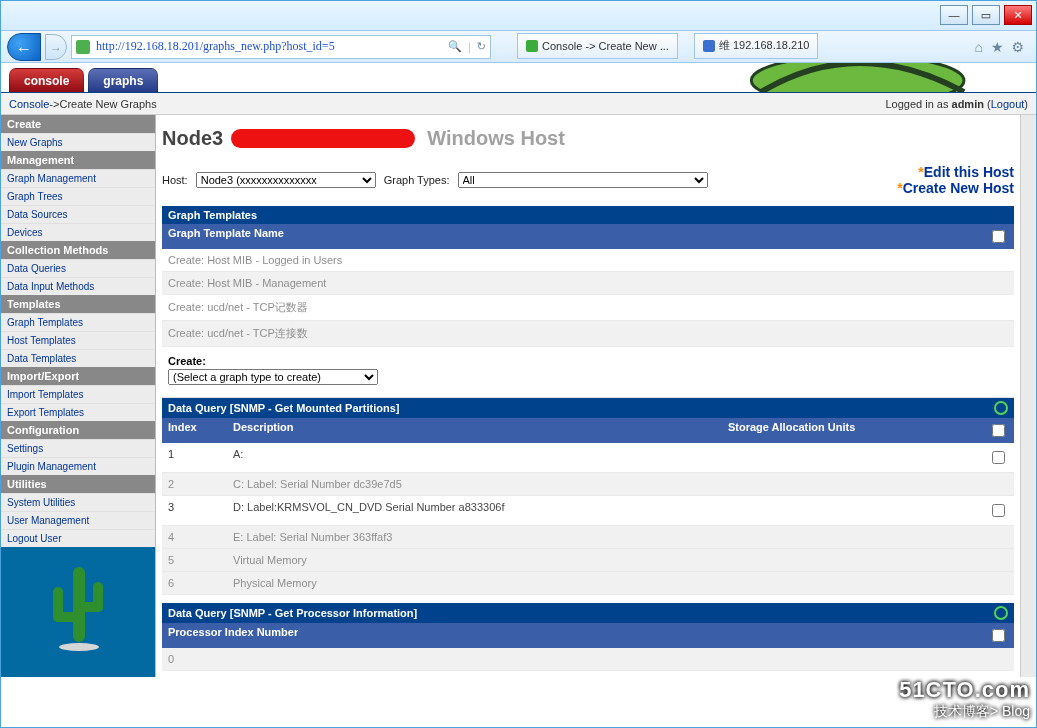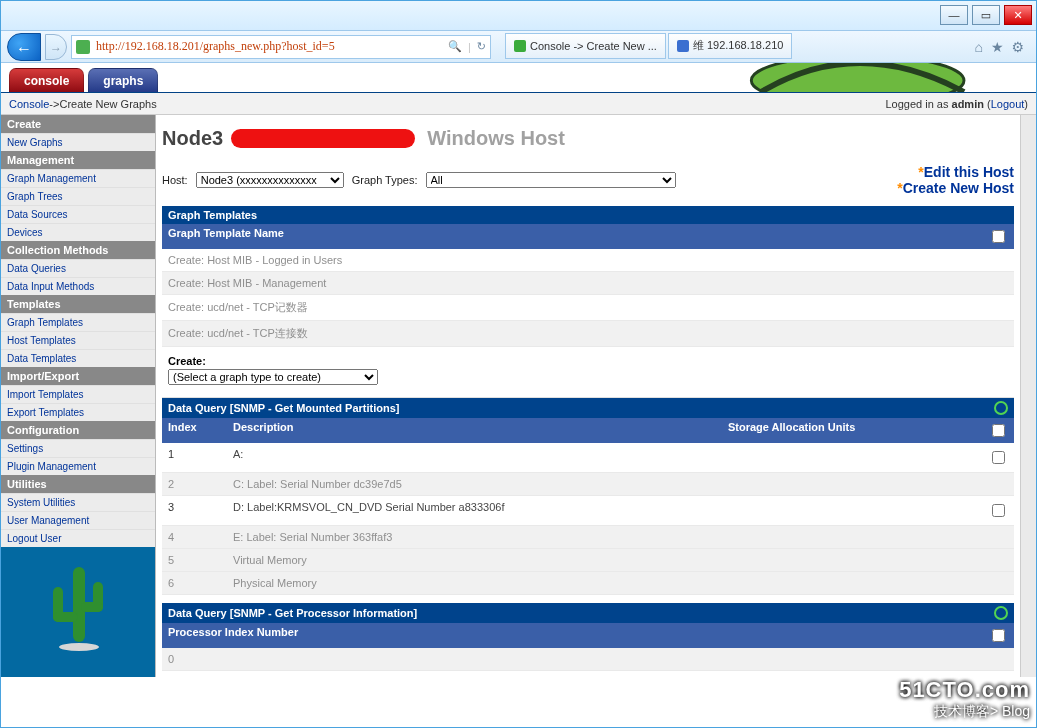--- a/index.html
+++ b/index.html
@@ -11,23 +11,23 @@
   .titlebar { height: 30px; background: linear-gradient(#e9f6ff, #d4ecff); border-bottom: 1px solid #9ec8eb; position: relative; }
   .win-btns { position: absolute; right: 4px; top: 4px; display: flex; gap: 4px; }
   .win-btn { width: 28px; height: 20px; border: 1px solid #6a93b3; background: linear-gradient(#f3faff,#cfe5f7); display: flex; align-items: center; justify-content: center; font-size: 11px; cursor: default; }
   .win-btn.close { background: linear-gradient(#ff7d7d,#d40000); color: #fff; border-color: #a00; }
 
   .addrbar { height: 32px; background: linear-gradient(#eef7ff,#d9ecfb); border-bottom: 1px solid #9ec8eb; display: flex; align-items: center; padding: 0 6px; gap: 4px; }
   .nav-back { width: 34px; height: 28px; border-radius: 18px 0 0 18px; background: radial-gradient(circle at 35% 35%, #3fa4f5, #0b62c4); border: 1px solid #0b4f9c; display: flex; align-items: center; justify-content: center; color: #fff; font-size: 16px; }
   .nav-fwd { width: 22px; height: 26px; border-radius: 0 14px 14px 0; background: linear-gradient(#e9f6ff,#cfe5f7); border: 1px solid #98b8d6; display: flex; align-items: center; justify-content: center; color: #8499ad; font-size: 12px; }
   .url-box { flex: 0 0 420px; height: 24px; display: flex; align-items: center; background: #fff; border: 1px solid #9ec8eb; padding: 0 4px; }
   .url-fav { width: 14px; height: 14px; background: #4caf50; border-radius: 2px; margin-right: 4px; }
-  .url-text { flex: 1; font-family: "Segoe UI", Tahoma; font-size: 12px; color: #c2410c; border: none; outline: none; background: transparent; }
+  .url-text { flex: 1; font-family: "Segoe UI", Tahoma; font-size: 12px; color: #1d4ed8; border: none; outline: none; background: transparent; }
   .url-actions { display: flex; align-items: center; gap: 6px; color: #6b86a0; padding-left: 6px; }
-  .tabbar { flex: 1; display: flex; align-items: stretch; height: 28px; gap: 2px; margin-left: 10px; }
+  .tabbar { flex: 1; display: flex; align-items: stretch; height: 28px; gap: 16px; margin-left: 22px; }
   .tab { height: 26px; min-width: 92px; max-width: 180px; flex: 0 0 auto; padding: 0 8px; border: 1px solid #9ec8eb; background: linear-gradient(#fefefe,#e5f0fa); display: flex; align-items: center; font-size: 11px; color: #333; overflow: hidden; white-space: nowrap; text-overflow: ellipsis; }
   .tab .tfav { width: 12px; height: 12px; margin-right: 4px; flex: 0 0 auto; }
   .tfav.green { background: #3bab3b; border-radius: 2px; }
   .tfav.blue { background: #3b6fd0; border-radius: 2px; }
   .tool-icons { display: flex; gap: 8px; color: #6b86a0; padding: 0 6px; }
   .tool-icons span { font-size: 14px; }
 
   
   .cacti { position: absolute; left: 0; right: 0; top: 62px; bottom: 0; overflow: auto; }
   .cacti-header { height: 30px; background: #fff; position: relative; border-bottom: 1px solid #024386; }
@@ -52,21 +52,21 @@
   .main { flex: 1; padding: 6px; }
   .host-title { display: flex; align-items: center; gap: 10px; padding: 6px 0 10px 0; }
   .host-title .name { font-size: 20px; font-weight: bold; color: #444; }
   .host-title .ip { font-size: 20px; font-weight: bold; color: #444; position: relative; }
   .host-title .ip .redact { position: absolute; left: -2px; right: -2px; top: 2px; bottom: 2px; background: #e11; border-radius: 10px; }
   .host-title .type { font-size: 20px; font-weight: bold; color: #a1a1a1; margin-left: 4px; }
 
   .host-ctrl-row { display: flex; align-items: center; gap: 8px; margin: 4px 0 10px 0; }
   .host-ctrl-row label { color: #222; }
   select { font-family: inherit; font-size: 11px; }
-  .host-select { width: 148px; }
+  .host-select { width: 180px; }
   .gt-select { width: 250px; }
   .right-actions { margin-left: auto; text-align: right; font-size: 14px; }
   .right-actions a { color: #003399; text-decoration: none; font-weight: bold; display: block; }
   .right-actions .ast { color: #ff8c00; font-weight: bold; }
 
   .section-bar { background: #00438c; color: #fff; font-weight: bold; padding: 3px 6px; display: flex; align-items: center; }
   .section-bar .reload { margin-left: auto; width: 14px; height: 14px; border: 2px solid #52d452; border-radius: 50%; position: relative; }
   .col-header { background: #3a5fa8; color: #fff; font-weight: bold; padding: 3px 6px; display: flex; }
   .col-header .c1 { flex: 0 0 65px; }
   .col-header .c2 { flex: 1; }

